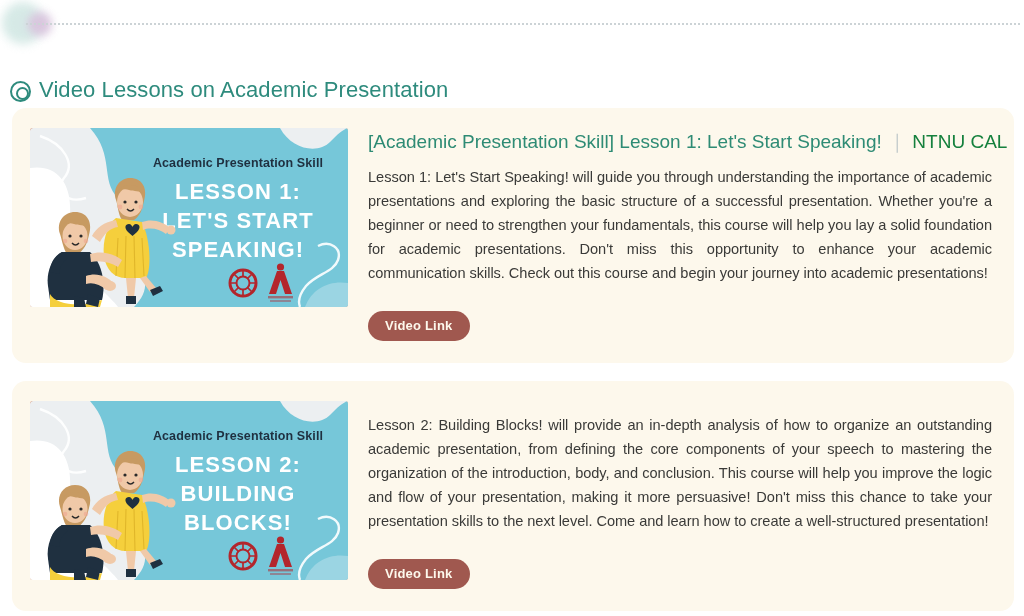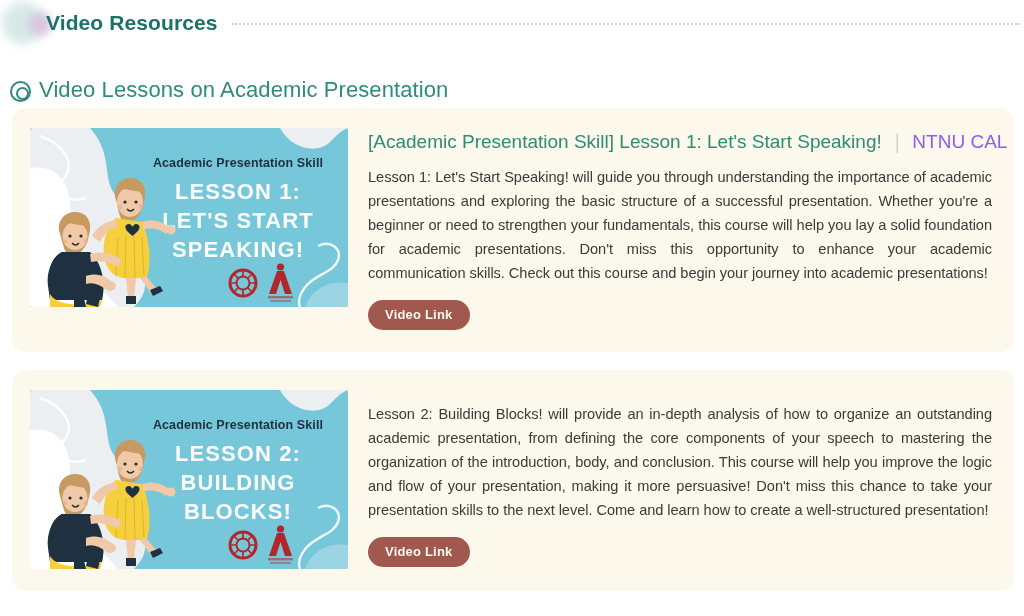--- a/index.html
+++ b/index.html
@@ -119,53 +119,52 @@
     font-size: 19px;
     color: #2e8b74;
     line-height: 1.3;
     white-space: nowrap;
   }
   .card-title .sep {
     color: #bcc6c8;
     padding: 0 6px;
     font-weight: 300;
   }
-  .card-title .brand { color: #8b5cf6; margin-top: 29px; }
+  .card-title .brand { color: #15803d; margin-top: 29px; }
 
   .card-desc {
     margin-top: 10px;
     font-size: 14.6px;
     line-height: 1.65;
     color: #3a3a38;
     letter-spacing: -.05px;
     text-align: justify;
   }
 
   .video-link-btn {
-    margin-top: 15px;
+    margin-top: 26px;
     display: inline-block;
     background: #a0584f;
     color: #fdf8ec;
     font-size: 13px;
     font-weight: bold;
     letter-spacing: .2px;
     padding: 7px 17px 8px;
     border: none;
     border-radius: 999px;
     cursor: pointer;
     font-family: "Liberation Sans", sans-serif;
   }
 </style>
 </head>
 <body>
 
 <div class="page-header">
   <div class="blob-mint"></div>
   <div class="blob-pink"></div>
-  <div class="page-header-title">Video Resources</div>
   <div class="header-dash"></div>
 </div>
 
 <div class="section-heading">
   <span class="target-icon"></span>
   <span class="section-heading-text">Video Lessons on Academic Presentation</span>
 </div>
 
 <div class="card">
   <div class="thumb">

